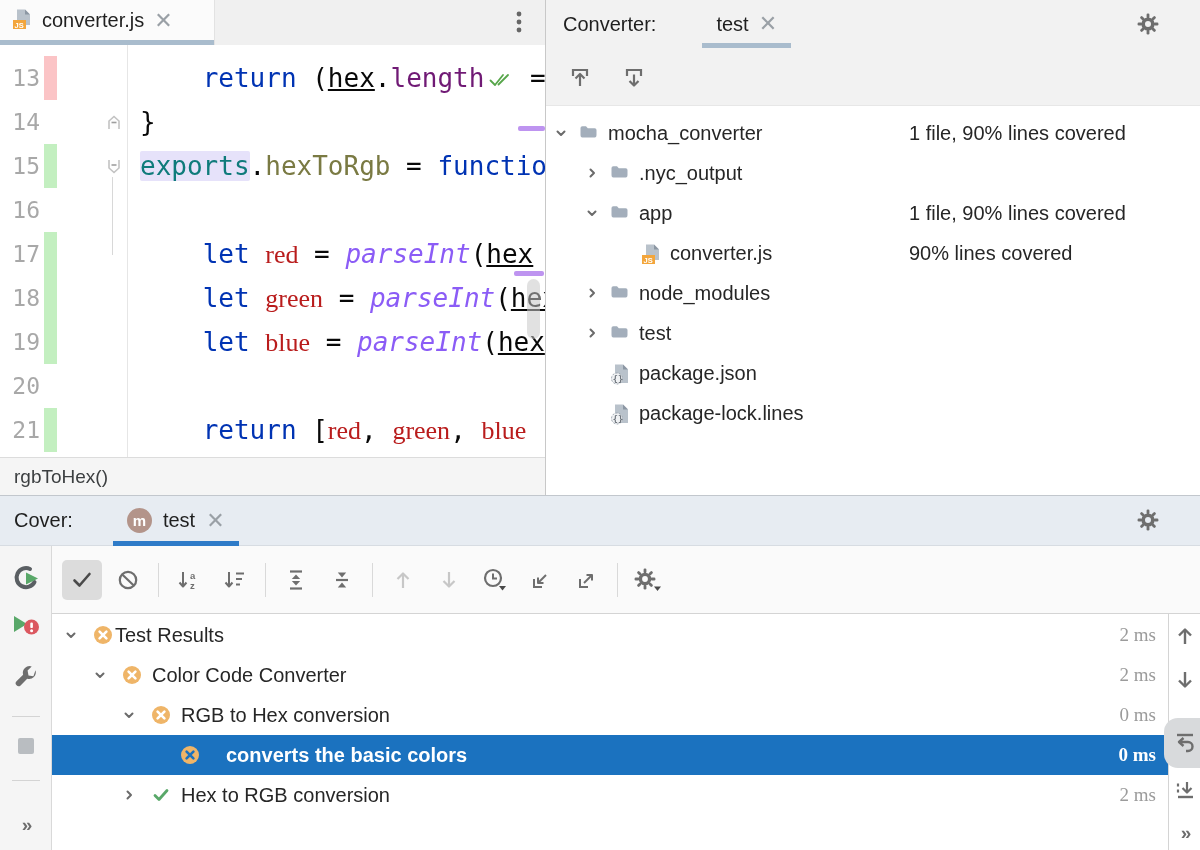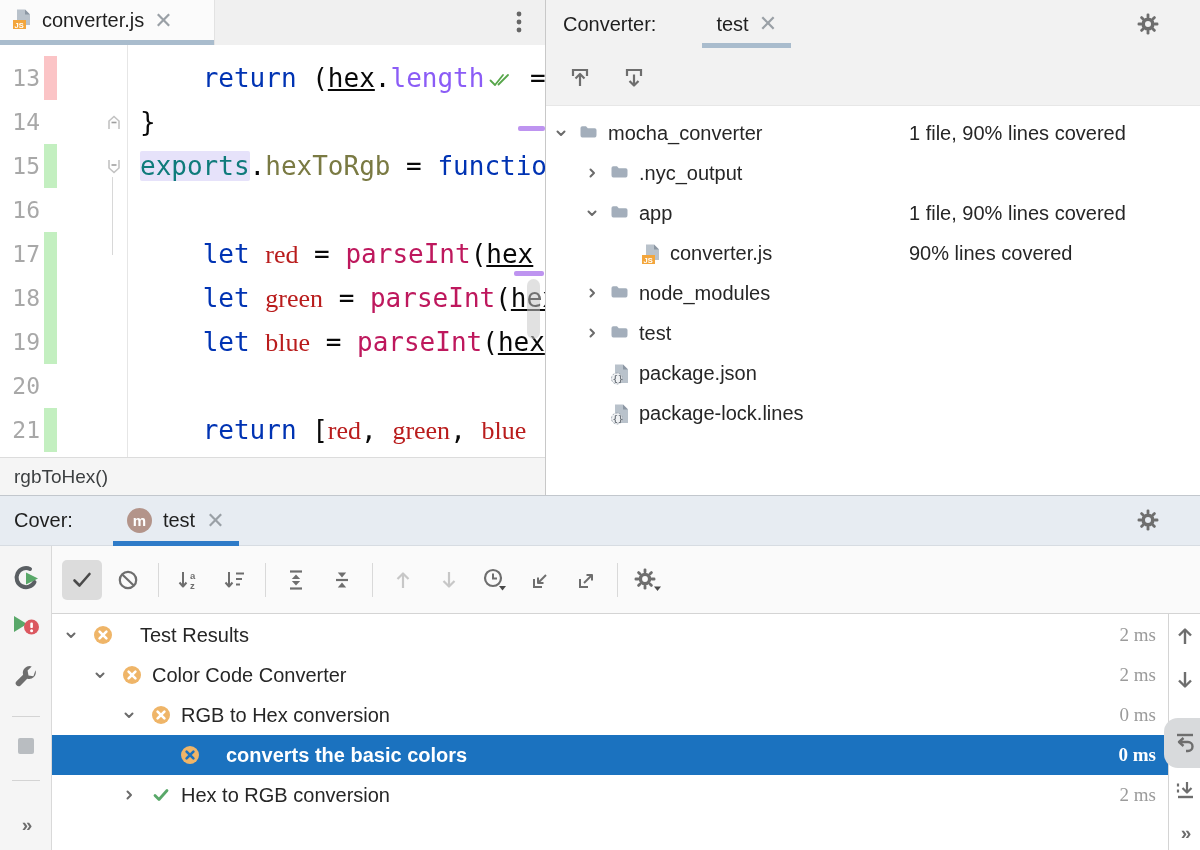--- a/index.html
+++ b/index.html
@@ -19,24 +19,24 @@
   .g-row { position:absolute; left:0; width:127px; height:44px; }
   .g-num { position:absolute; left:0; top:0; width:40px; height:44px; line-height:44px; text-align:right; font-family:"DejaVu Sans Mono", monospace; font-size:23px; color:#A8A8A8; }
   .g-cov { position:absolute; left:44px; top:0; width:13px; height:44px; }
   .g-cov.green { background:#C3EFC0; }
   .g-cov.pink  { background:#FBC4C6; }
   .g-fold { position:absolute; left:104px; top:13px; }
   #fold-line { position:absolute; left:112px; top:132px; width:1px; height:78px; background:#D8D8D8; }
   .code-line { position:absolute; left:140px; height:44px; line-height:44px; white-space:pre; font-family:"DejaVu Sans Mono", monospace; font-size:26px; color:#080808; }
   .tk-kw { color:#0033B3; }
   .tk-pl { color:#080808; }
-  .tk-fld { color:#8b5cf6; }
+  .tk-fld { color:#701a75; }
   .tk-var { color:#b91c1c;font-family:Liberation Serif, serif; }
   .tk-fn { color:#7A7A43; }
-  .tk-gfn { color:#be185d; }
+  .tk-gfn { font-style:italic; color:#8b5cf6; }
   .tk-param { color:#080808; text-decoration:underline; }
   .tk-exp { color:#0F7B7B; background:#E6E2FA; border-radius:2px; }
   .inlay-check { display:inline-block; vertical-align:middle; margin:0 4px; }
   .purple-dash { position:absolute; height:5px; border-radius:2px; background:#BE94F0; }
   #ed-scroll-thumb { position:absolute; left:527px; top:234px; width:13px; height:60px; background:#C9C9C9; opacity:.55; border-radius:7px; }
   #breadcrumb-bar { position:absolute; left:0; bottom:0; width:545px; height:38px; background:#F5F5F5; border-top:1px solid #DCDCDC; display:flex; align-items:center; padding-left:14px; }
   #breadcrumb-bar span { font-size:19px; color:#3C3F41; }
 
   
   #coverage-pane { left:545px; top:0; width:655px; height:495px; background:#fff; border-left:1px solid #C8C8C8; }
@@ -527,21 +527,21 @@
           <svg width="16" height="16" viewBox="0 0 16 16" fill="none">
             <polyline points="4.5,6.5 8,10 11.5,6.5" stroke="#6B6B6B" stroke-width="2" stroke-linecap="round" stroke-linejoin="round"></polyline>
           </svg>
         </span>
         <span class="node-icon" style="display: inline-flex; left: 41px;">
           <svg width="20" height="20" viewBox="0 0 20 20" fill="none">
             <circle cx="10" cy="10" r="9" fill="#EFB568"></circle>
             <path class="fail-x" d="M6.6 6.6 L13.4 13.4 M13.4 6.6 L6.6 13.4" stroke-width="2.6" stroke-linecap="round"></path>
           </svg>
         </span>
-        <span class="node-label" style="left: 88px;">Test Results</span>
+        <span class="node-label" style="left: 63px;">Test Results</span>
         <span class="duration">2 ms</span>
       </div>
       <div class="t-row" style="top: 41px;">
         <span class="chev" style="display: inline-flex; left: 40px;">
           <svg width="16" height="16" viewBox="0 0 16 16" fill="none">
             <polyline points="4.5,6.5 8,10 11.5,6.5" stroke="#6B6B6B" stroke-width="2" stroke-linecap="round" stroke-linejoin="round"></polyline>
           </svg>
         </span>
         <span class="node-icon" style="display: inline-flex; left: 70px;">
           <svg width="20" height="20" viewBox="0 0 20 20" fill="none">

